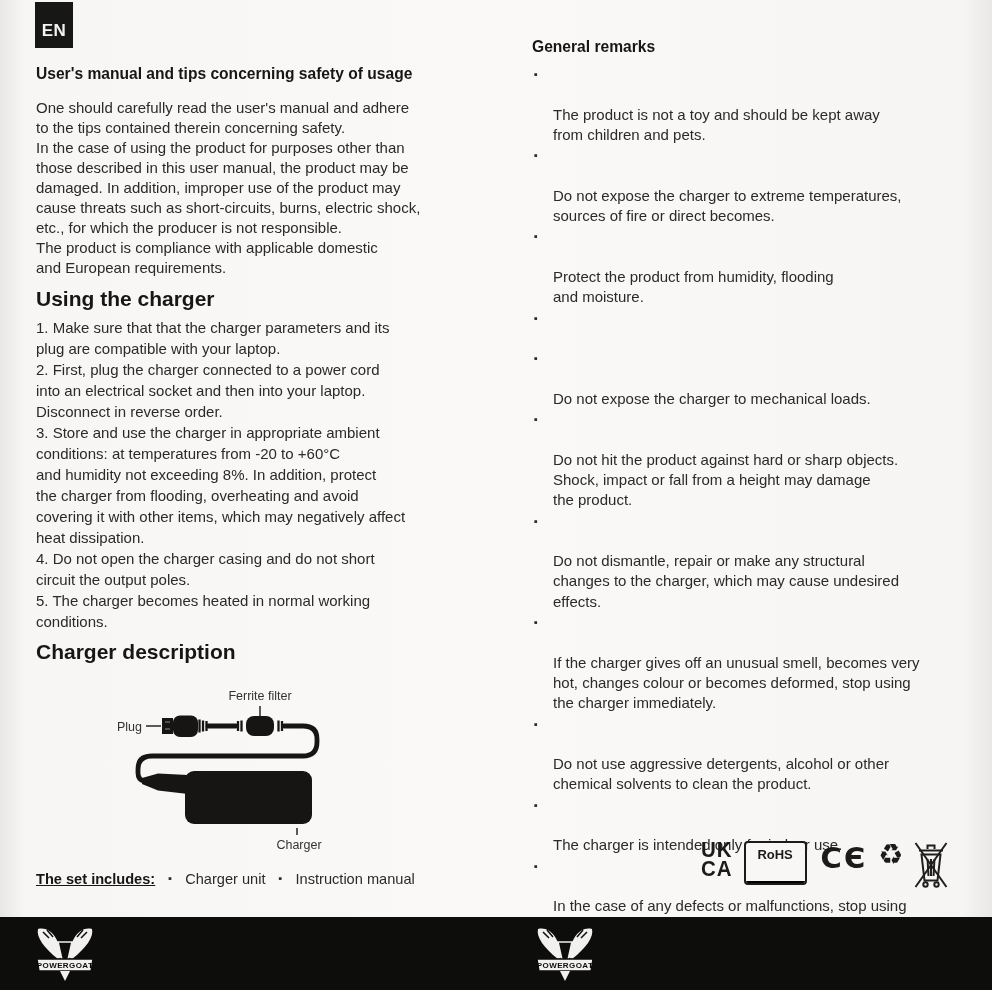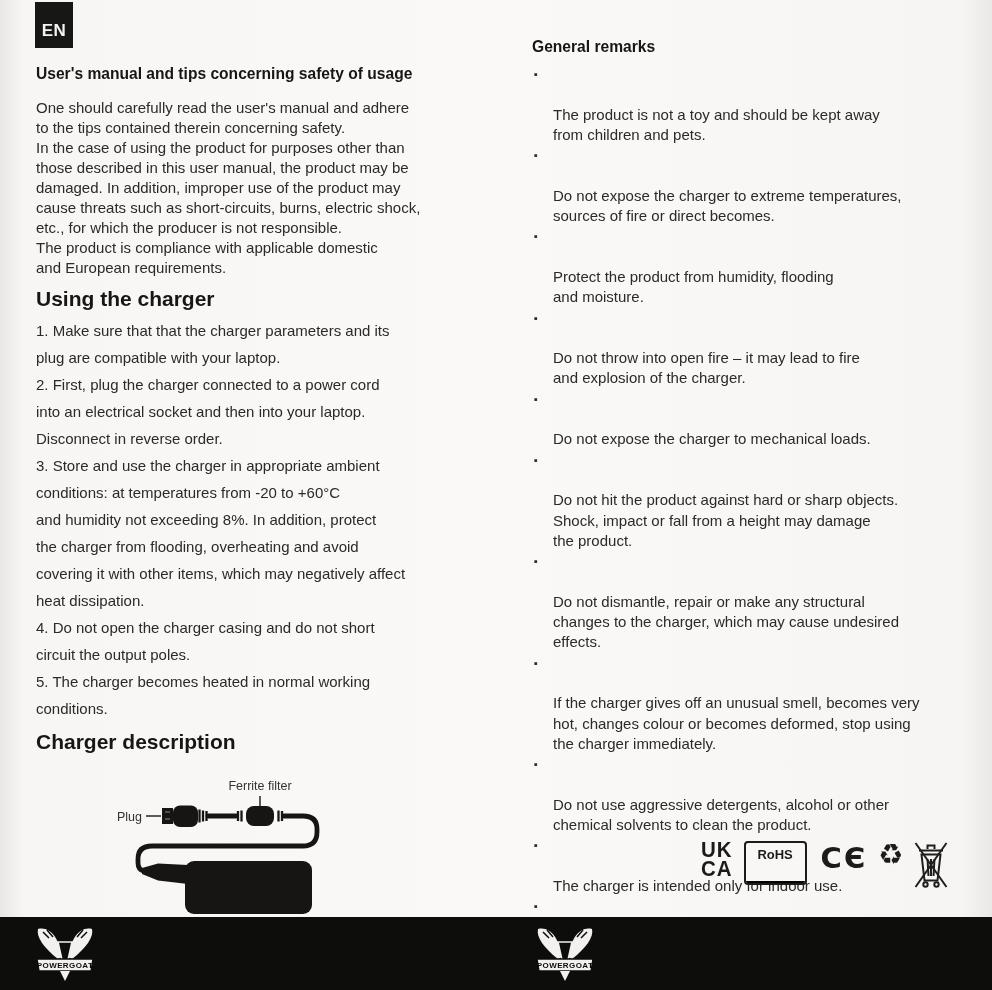--- a/index.html
+++ b/index.html
@@ -17,21 +17,21 @@
   
   .left-col{position:absolute;left:36px;top:60px;width:462px;}
   .right-col{position:absolute;left:532px;top:38px;width:448px;}
   .h-main{font-size:15.6px;font-weight:700;color:#171615;margin:0;line-height:18px;}
   .h-sub{font-size:21px;font-weight:700;color:#171615;margin:0;line-height:17px;}
   .body-text{font-size:15px;line-height:20px;white-space:pre-line;margin:0;}
   .safety-title{margin-top:5px;}
   .safety-body{margin-top:15px;}
   .using-title{margin-top:12px;}
   .steps{margin:10px 0 0;padding:0;list-style:none;}
-  .steps li{font-size:15px;line-height:27px;white-space:pre-line;margin:0;padding:0;}
+  .steps li{font-size:15px;line-height:21px;white-space:pre-line;margin:0;padding:0;}
   .desc-title{margin-top:11px;}
   .diagram{display:block;margin-top:22px;}
   .set-line{margin-top:17px;font-size:14.6px;display:flex;align-items:baseline;}
   .set-label{font-weight:700;color:#171615;text-decoration:underline;}
   .set-item{position:relative;padding-left:17px;margin-left:13px;}
   .set-item .marker{position:absolute;left:0;top:1px;font-size:11px;}
   
   .bullets{margin:8px 0 0;padding:0;list-style:none;}
   .bullets li{position:relative;font-size:15px;line-height:20.3px;padding-left:21px;white-space:pre-line;}
   .bullets .marker{position:absolute;left:2px;top:0;font-size:11px;line-height:20.3px;}
@@ -163,22 +163,20 @@
         </li>
 
         <li>
           <span class="marker">▪</span>
           <span>Protect the product from humidity, flooding
 and moisture.</span>
         </li>
 
         <li>
           <span class="marker">▪</span>
-          <span>Do not throw into open fire – it may lead to fire
-and explosion of the charger.</span>
         </li>
 
         <li>
           <span class="marker">▪</span>
           <span>Do not expose the charger to mechanical loads.</span>
         </li>
 
         <li>
           <span class="marker">▪</span>
           <span>Do not hit the product against hard or sharp objects.

